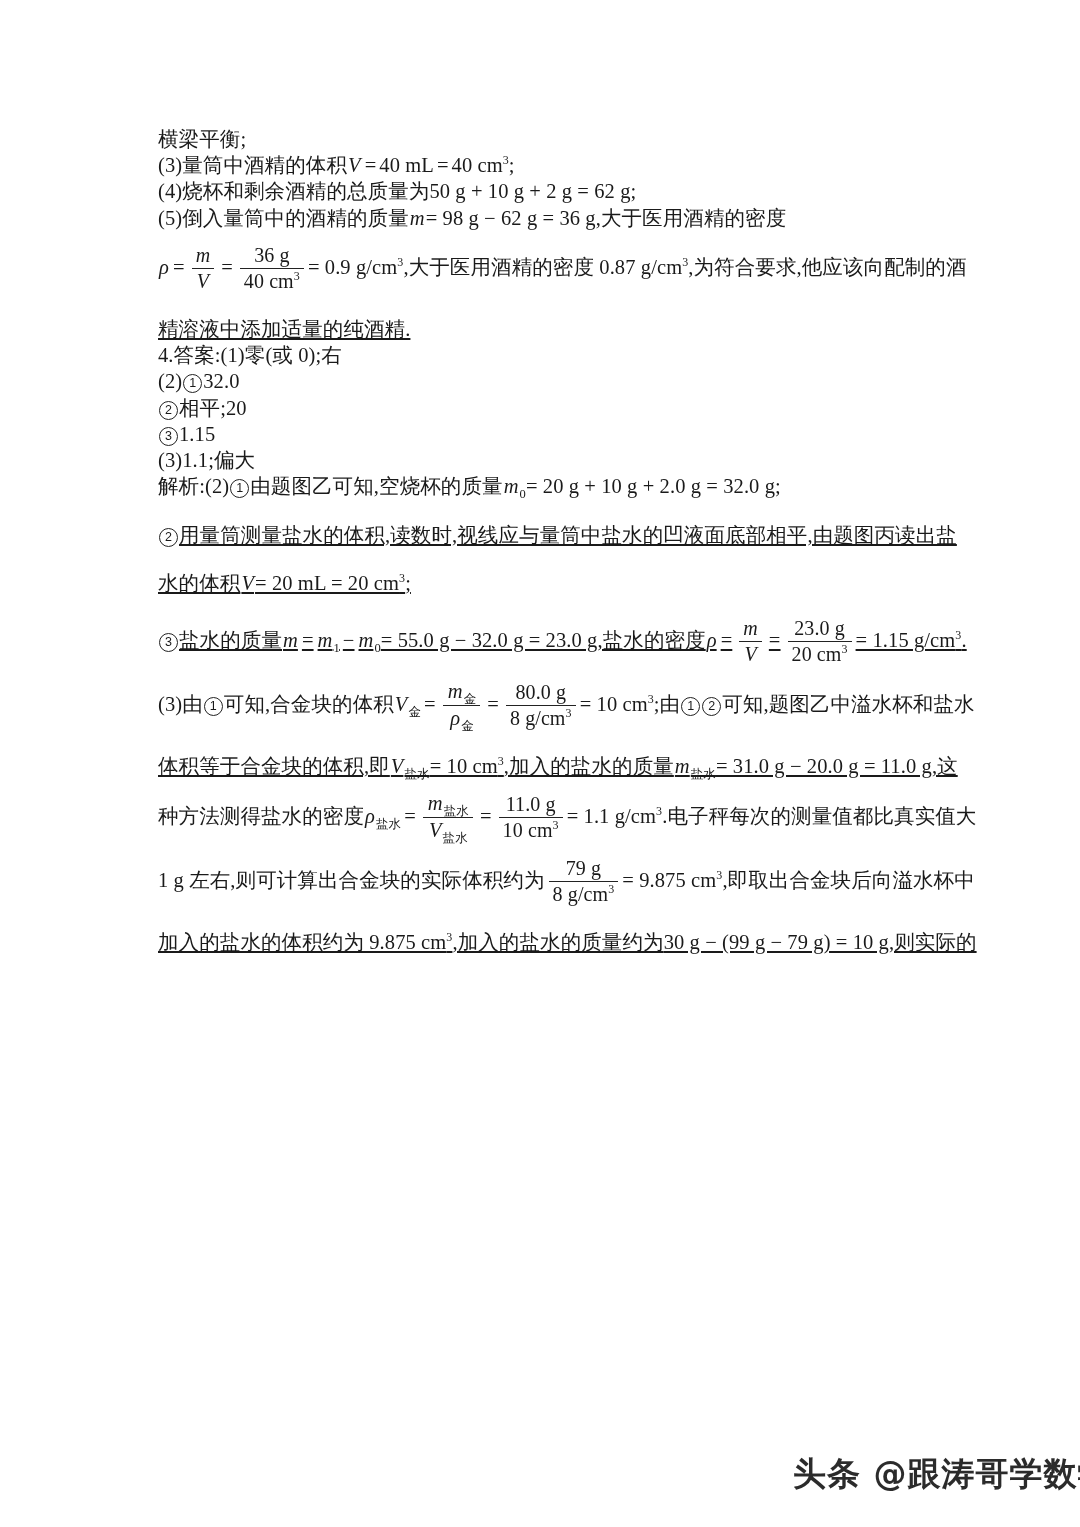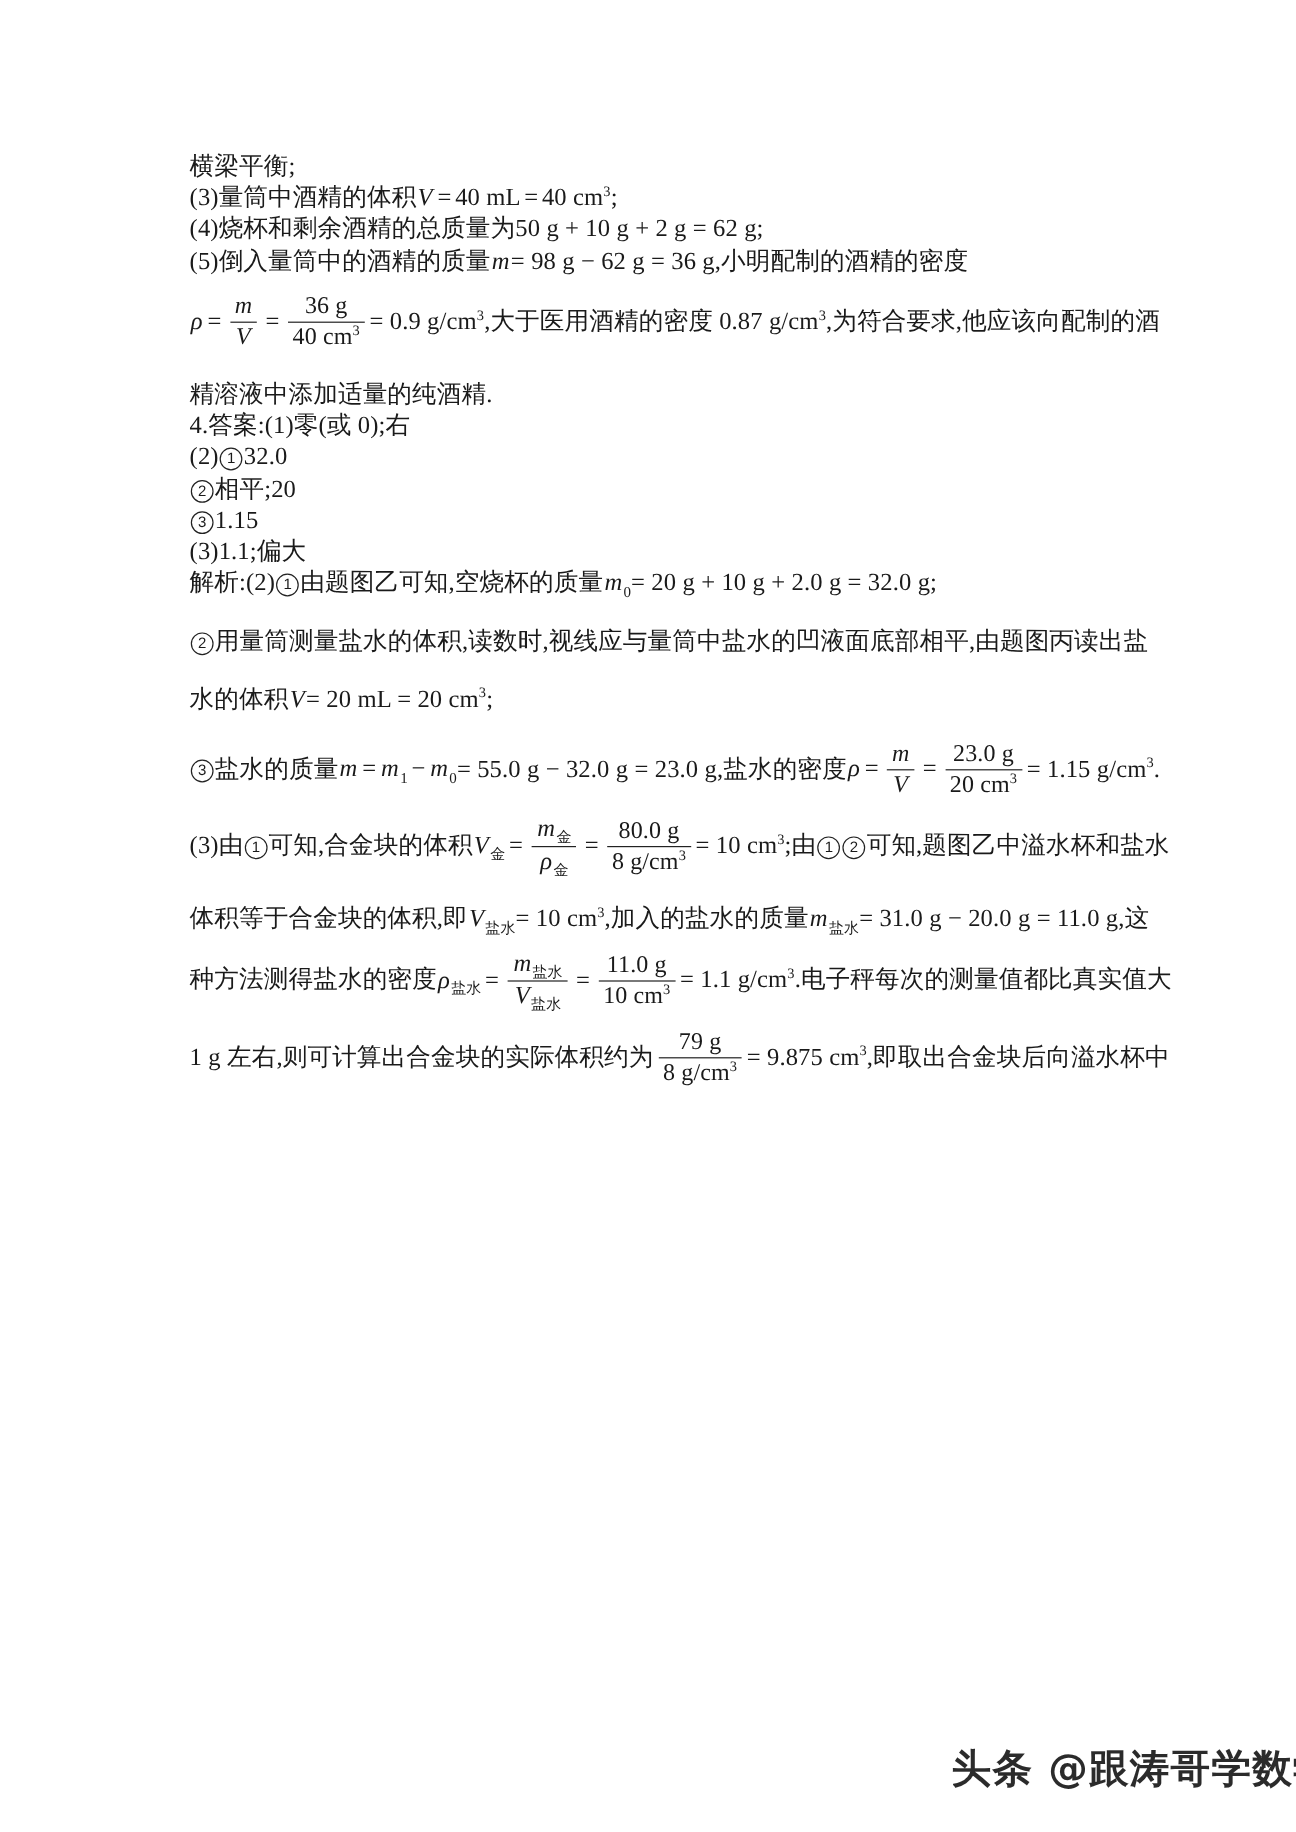--- a/index.html
+++ b/index.html
@@ -29,21 +29,21 @@
     width: 790px;
   }
   .ln {
     font-size: 20.5px;
     line-height: 1.28;
     white-space: nowrap;
     letter-spacing: 0.1px;
   }
   
   .sp-lg  { }
-  .sp-sm  { margin-top: 22px; }
+  .sp-sm  { margin-top: 22px; text-decoration: underline; }
   .sp-frac{ margin-top: 14px; }
 
   
   .mi {
     font-family: "Liberation Serif", "DejaVu Serif", serif;
     font-style: italic;
     font-size: 20.5px;
     padding: 0 1px;
   }
   .mn, .op {
@@ -132,21 +132,21 @@
 
     <div class="ln sp-lg">
       <span>(3)量筒中酒精的体积</span><span class="mi">V</span><span class="op">=</span><span class="mn">40 mL</span><span class="op">=</span><span class="mn">40 cm</span><span class="sup">3</span><span>;</span>
     </div>
 
     <div class="ln sp-lg">
       <span>(4)烧杯和剩余酒精的总质量为</span><span class="mn">50 g + 10 g + 2 g = 62 g</span><span>;</span>
     </div>
 
     <div class="ln sp-lg">
-      <span>(5)倒入量筒中的酒精的质量</span><span class="mi">m</span><span class="mn">= 98 g − 62 g = 36 g</span><span>,小明配制的酒精的密度</span>
+      <span>(5)倒入量筒中的酒精的质量</span><span class="mi">m</span><span class="mn">= 98 g − 62 g = 36 g</span><span>,大于医用酒精的密度</span>
     </div>
 
     <div class="ln sp-frac tall">
       <span class="mi">ρ</span><span class="op">=</span><span class="frac"><span class="num mi">m</span><span class="den mi">V</span></span><span class="op">=</span><span class="frac"><span class="num mn">36 g</span><span class="den mn"><span>40 cm</span><span class="sup">3</span></span></span><span class="mn">= 0.9 g/cm</span><span class="sup">3</span><span>,大于医用酒精的密度 0.87 g/cm</span><span class="sup">3</span><span>,为符合要求,他应该向配制的酒</span>
     </div>
 
     <div class="ln sp-sm">
       <span>精溶液中添加适量的纯酒精.</span>
     </div>
 
@@ -196,17 +196,20 @@
     </div>
 
     <div class="ln sp-frac tall">
       <span>种方法测得盐水的密度</span><span class="mi">ρ</span><span class="subcn">盐水</span><span class="op">=</span><span class="frac"><span class="num"><span class="mi">m</span><span class="subcn">盐水</span></span><span class="den"><span class="mi">V</span><span class="subcn">盐水</span></span></span><span class="op">=</span><span class="frac"><span class="num mn">11.0 g</span><span class="den mn"><span>10 cm</span><span class="sup">3</span></span></span><span class="mn">= 1.1 g/cm</span><span class="sup">3</span><span>.电子秤每次的测量值都比真实值大</span>
     </div>
 
     <div class="ln sp-frac tall">
       <span>1 g 左右,则可计算出合金块的实际体积约为</span><span class="frac"><span class="num mn">79 g</span><span class="den mn"><span>8 g/cm</span><span class="sup">3</span></span></span><span class="mn">= 9.875 cm</span><span class="sup">3</span><span>,即取出合金块后向溢水杯中</span>
     </div>
 
+    <div class="ln sp-sm">
+      <span>加入的盐水的体积约为 9.875 cm</span><span class="sup">3</span><span>,加入的盐水的质量约为</span><span class="mn">30 g − (99 g − 79 g) = 10 g</span><span>,则实际的</span>
+    </div>
 
   </div>
 
   <div class="watermark">头条 @跟涛哥学数学</div>
 </div>
 
 </body></html>

